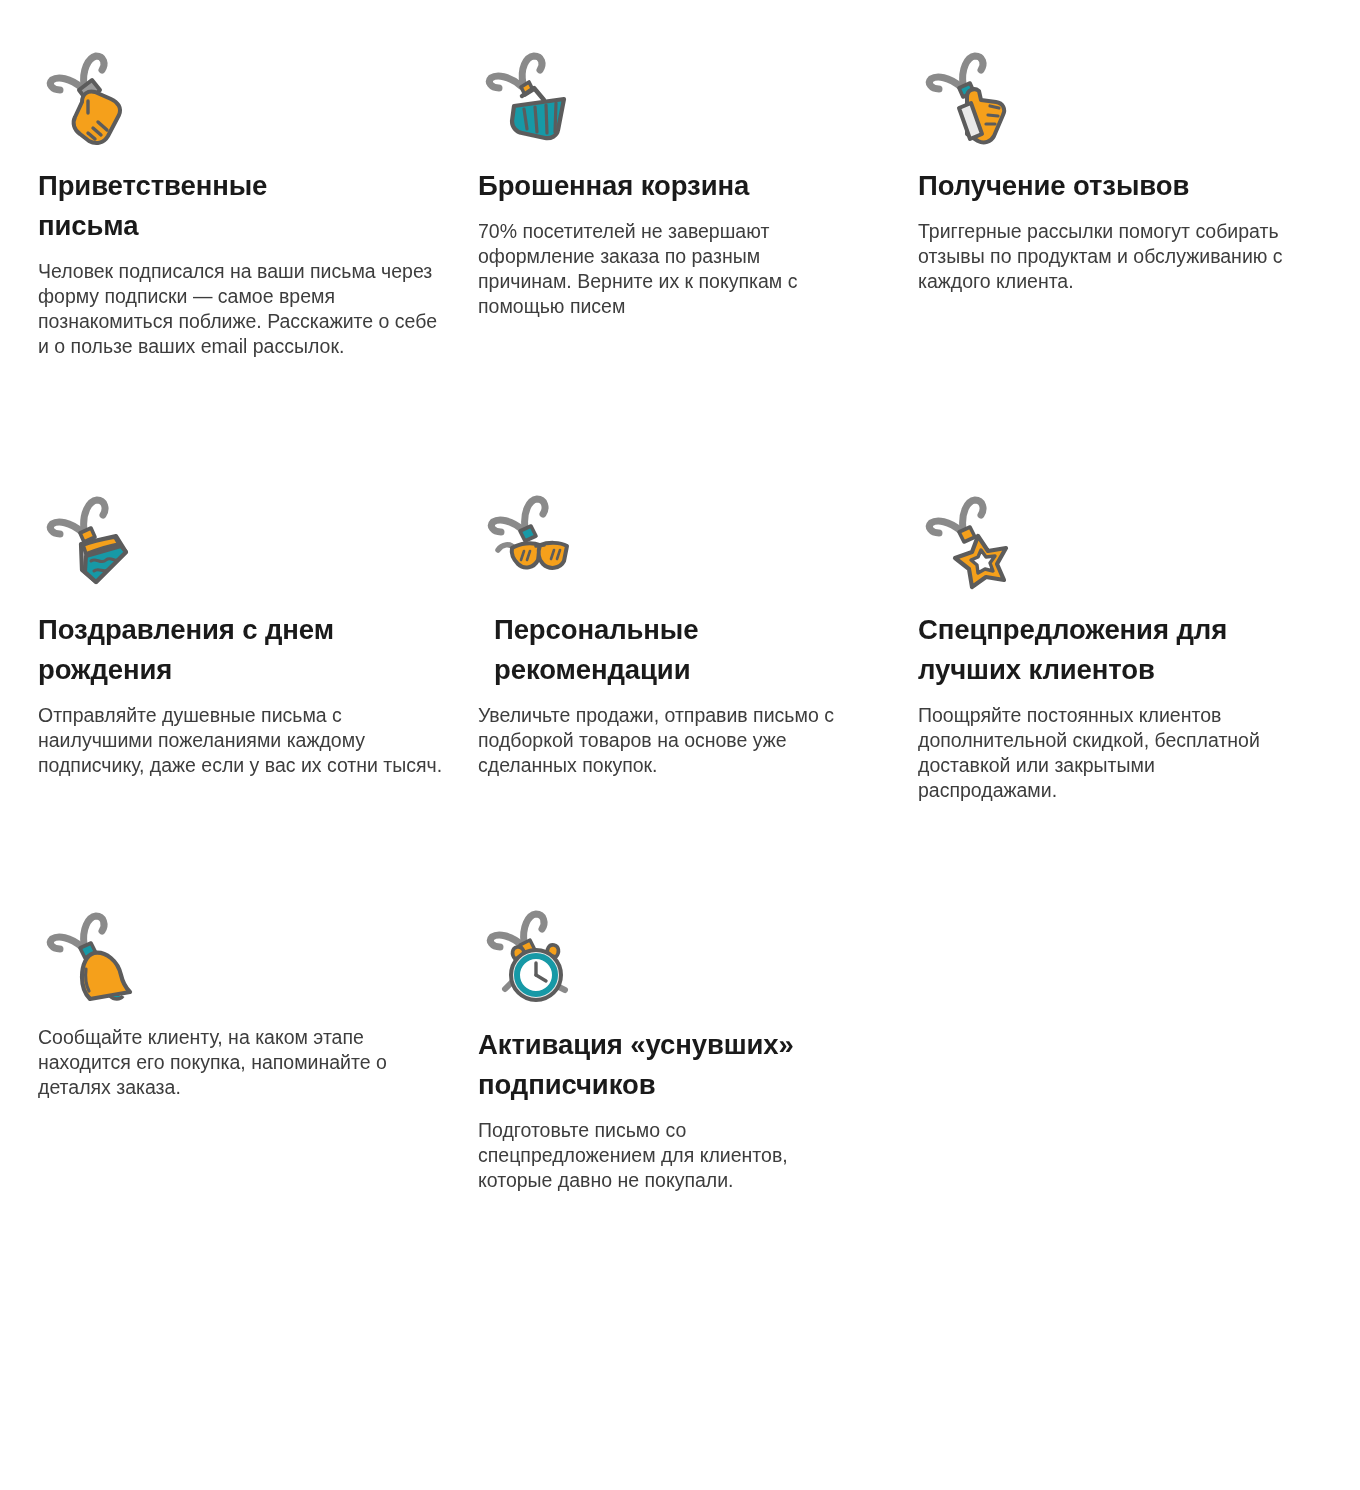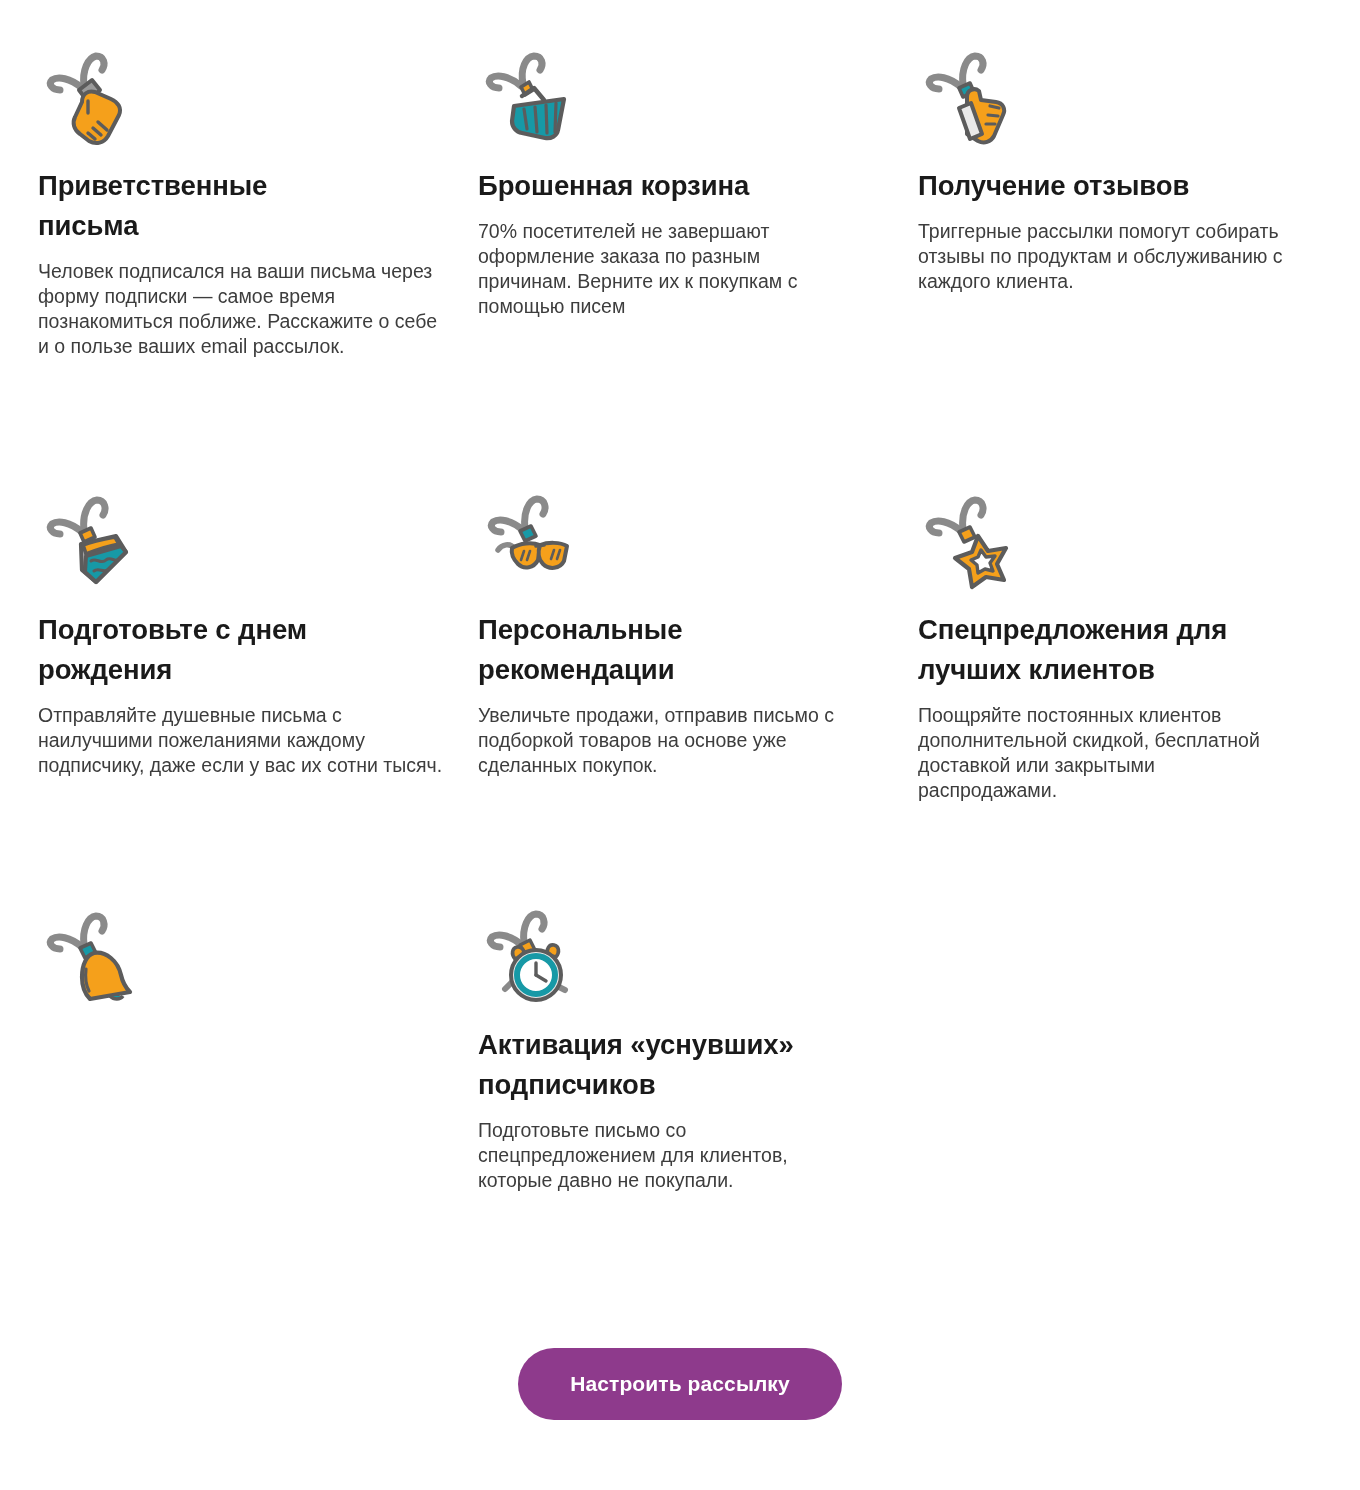--- a/index.html
+++ b/index.html
@@ -56,21 +56,21 @@
     font-size: 19.5px;
     line-height: 25px;
     color: #3d3d3d;
     font-weight: 400;
     max-width: 406px;
   }
 
   
   .cell-0 .card-title { max-width: 330px; }
   .cell-3 .card-title { max-width: 390px; }
-  .cell-4 .card-title { max-width: 290px; }
+  .cell-4 .card-title { max-width: 290px; margin-left: 16px; }
   .cell-5 .card-title { max-width: 390px; }
   .cell-7 .card-title { max-width: 392px; }
   .cell-8 .card-title { max-width: 370px; }
 
   .cell-1 .card-text { max-width: 380px; }
   .cell-2 .card-text { max-width: 400px; }
   .cell-4 .card-text { max-width: 398px; }
   .cell-7 .card-text { max-width: 380px; }
   .cell-8 .card-text { max-width: 390px; }
 
@@ -181,21 +181,21 @@
           <path d="M42 45 L 53 40 L 57 49 L 46 54 Z" fill="#F5A01B" stroke="#5C5C5C" stroke-width="3.6" stroke-linejoin="round"></path>
           <path d="M43 56 L 78 48 L 88 64 L 58 94 L 44 82 Z" fill="#efefef" stroke="#5C5C5C" stroke-width="4.2" stroke-linejoin="round"></path>
           <path d="M45 57 C 55 53, 66 51, 77 49 L 81 56 C 70 58, 58 62, 48 66 Z" fill="#F5A01B" stroke="#5C5C5C" stroke-width="3.8" stroke-linejoin="round"></path>
           <path d="M48 68 L 83 58 L 88 64 L 58 94 L 47 84 Z" fill="#1799A6" stroke="#5C5C5C" stroke-width="4" stroke-linejoin="round"></path>
           <g stroke="#5C5C5C" stroke-width="3" fill="none" stroke-linecap="round">
             <path d="M53 73 C 58 69, 63 77, 68 72 C 73 68, 77 75, 81 71"></path>
             <path d="M56 83 C 61 79, 66 86, 71 81"></path>
           </g>
         </svg>
       </span>
-      <div class="card-title">Подготовьте с днем рождения</div>
+      <div class="card-title">Поздравления с днем рождения</div>
       <div class="card-text">Отправляйте душевные письма с наилучшими пожеланиями каждому подписчику, даже если у вас их сотни тысяч.</div>
     </div>
 
     <div class="cell cell-4">
       <span class="icon-wrap">
         <svg viewBox="0 0 104 104" xmlns="http://www.w3.org/2000/svg">
           <g fill="none" stroke="#8A8A8A" stroke-width="7" stroke-linecap="round" stroke-linejoin="round">
             <path d="M47 40 C 45 24, 51 12, 59 11 C 67 11, 69 20, 65 26"></path>
             <path d="M45 42 C 33 32, 21 30, 15 34 C 11 38, 15 44, 23 44"></path>
           </g>
@@ -238,20 +238,21 @@
           <g fill="none" stroke="#8A8A8A" stroke-width="7" stroke-linecap="round" stroke-linejoin="round">
             <path d="M46 42 C 44 26, 50 14, 58 13 C 66 13, 68 22, 64 28"></path>
             <path d="M44 44 C 32 34, 20 32, 14 36 C 10 40, 14 46, 22 46"></path>
           </g>
           <path d="M42 45 L 53 40 L 58 50 L 47 55 Z" fill="#1799A6" stroke="#5C5C5C" stroke-width="3.6" stroke-linejoin="round"></path>
           <path d="M56 50 C 68 48, 80 58, 83 72 C 85 81, 89 86, 92 89 L 52 96 C 47 91, 44 83, 44 74 C 44 61, 49 52, 56 50 Z" fill="#F5A01B" stroke="#5C5C5C" stroke-width="4.2" stroke-linejoin="round"></path>
           <path d="M72 93 C 76 97, 82 97, 85 93" fill="#1799A6" stroke="#5C5C5C" stroke-width="3.6" stroke-linejoin="round"></path>
           <path d="M48 66 C 47 74, 48 82, 51 88" fill="none" stroke="#5C5C5C" stroke-width="3.2" stroke-linecap="round"></path>
         </svg>
       </span>
+      <div class="card-text">Сообщайте клиенту, на каком этапе находится его покупка, напоминайте о деталях заказа.</div>
     </div>
 
     <div class="cell cell-7">
       <span class="icon-wrap">
         <svg viewBox="0 0 104 104" xmlns="http://www.w3.org/2000/svg">
           <g fill="none" stroke="#8A8A8A" stroke-width="7" stroke-linecap="round" stroke-linejoin="round">
             <path d="M46 40 C 44 24, 50 12, 58 11 C 66 11, 68 20, 64 26"></path>
             <path d="M44 42 C 32 32, 20 30, 14 34 C 10 38, 14 44, 22 44"></path>
           </g>
           <path d="M42 42 L 52 37 L 57 47 L 47 52 Z" fill="#F5A01B" stroke="#5C5C5C" stroke-width="3.4" stroke-linejoin="round"></path>
@@ -267,17 +268,14 @@
           </g>
         </svg>
       </span>
       <div class="card-title">Активация «уснувших» подписчиков</div>
       <div class="card-text">Подготовьте письмо со спецпредложением для клиентов, которые давно не покупали.</div>
     </div>
 
 
   </div>
 
-  <div class="cta-row">
-    <button class="cta-button">Настроить рассылку</button>
-  </div>
 
 </div>
 
 </body></html>

